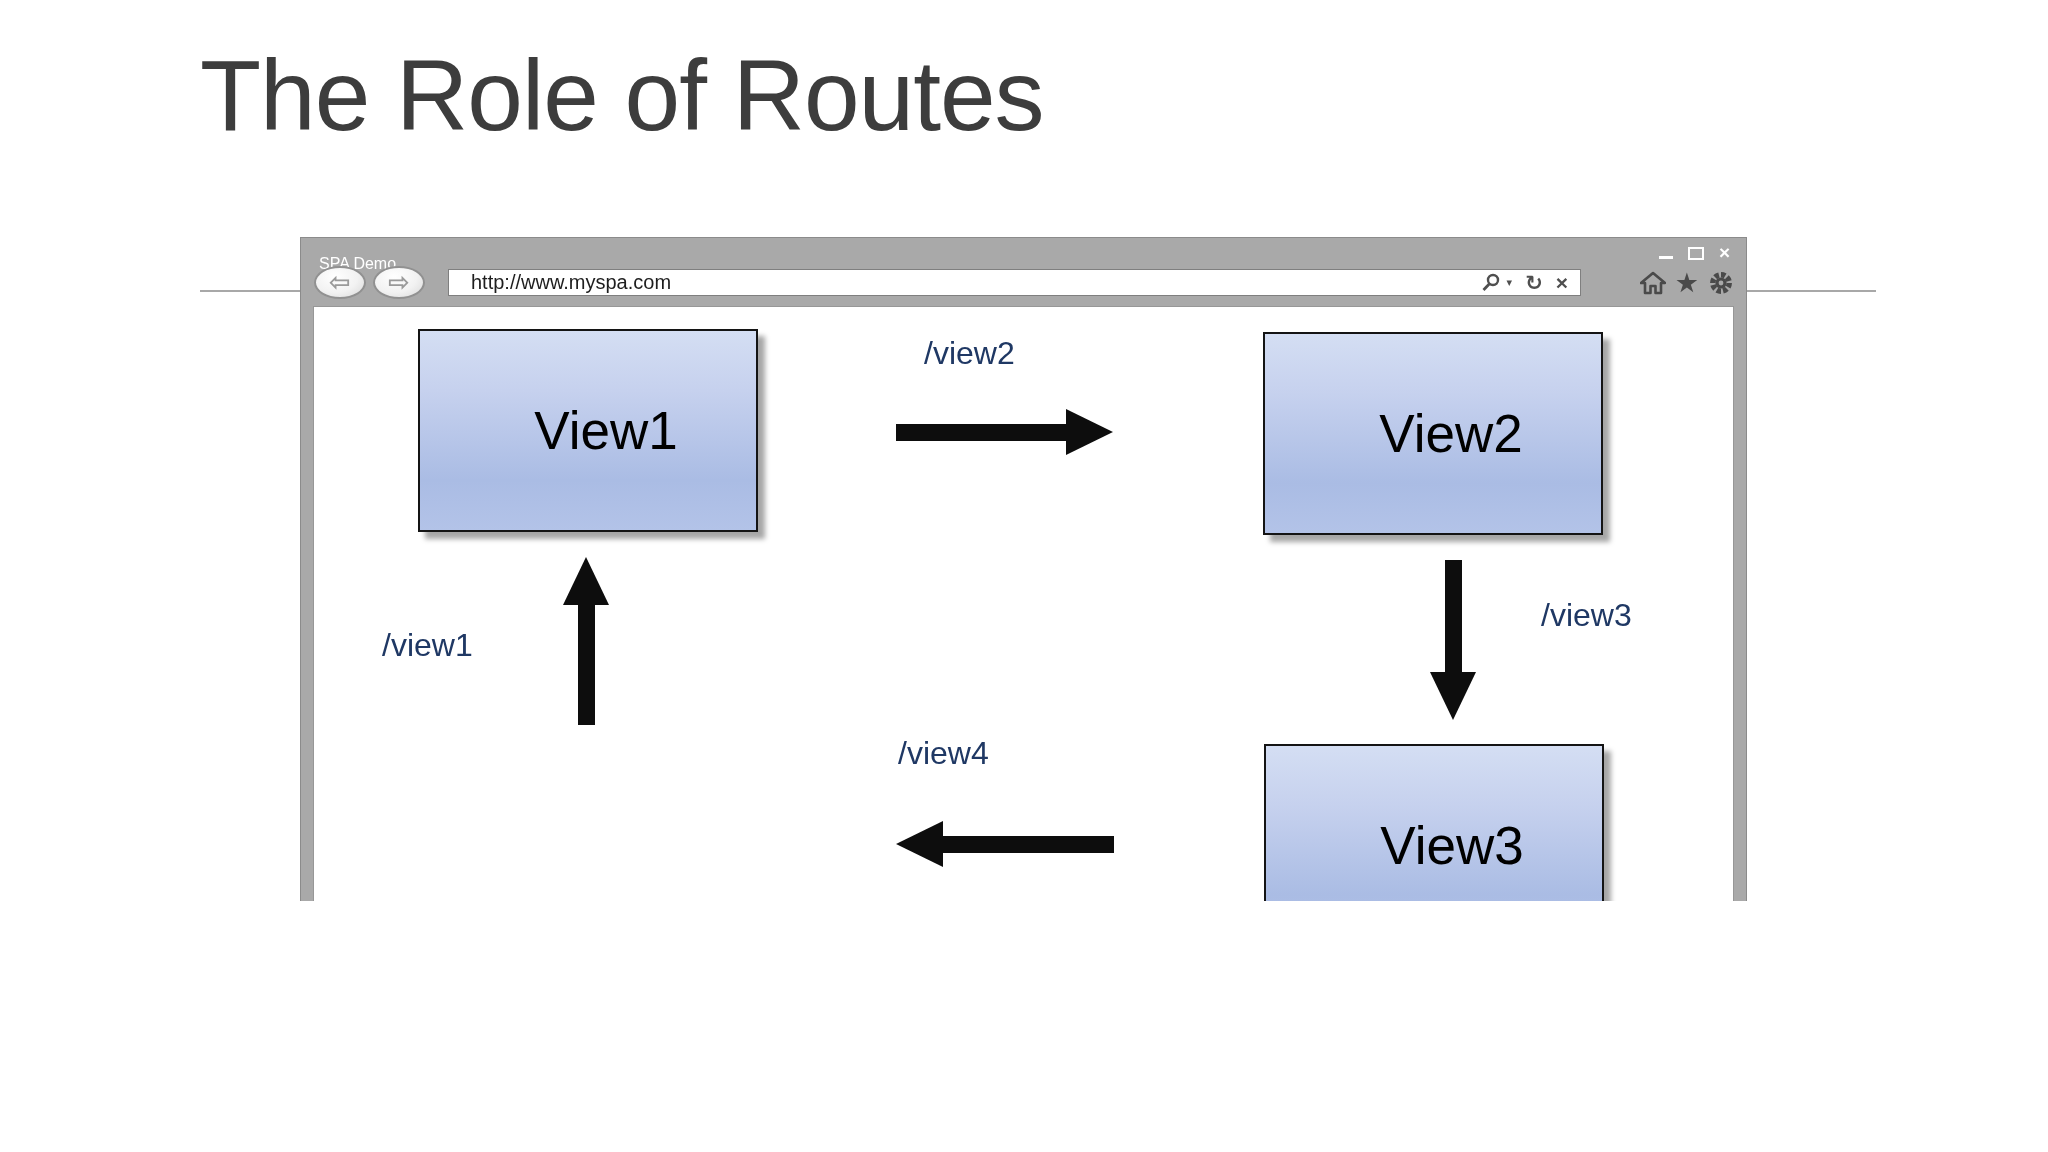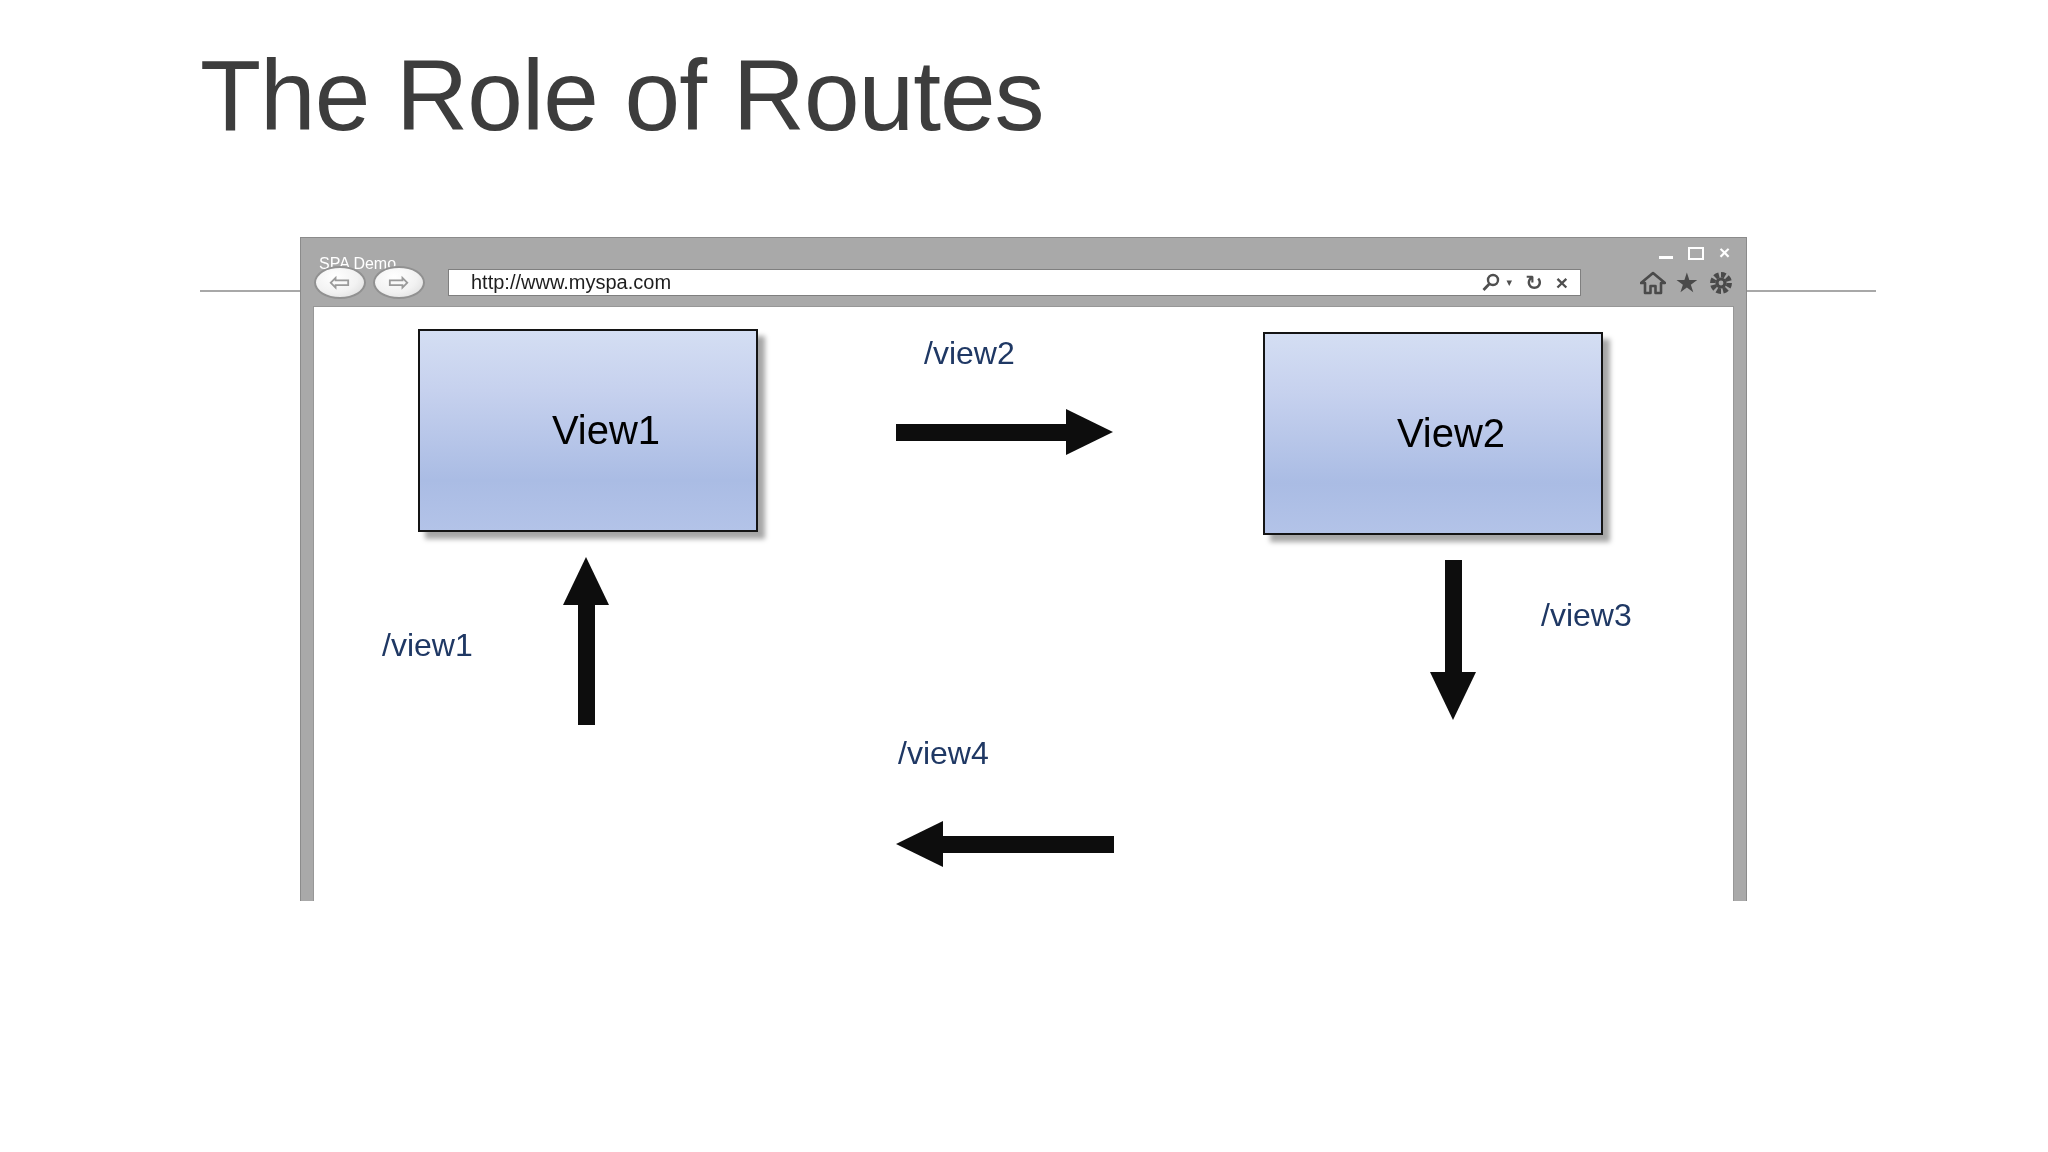--- a/index.html
+++ b/index.html
@@ -59,21 +59,21 @@
   }
 
   
   .node{
     position:absolute;width:340px;height:203px;
     background:linear-gradient(180deg,#d4def3 0%,#c6d1ee 30%,#aabce4 75%,#b3c3e8 100%);
     border:2px solid #141414;box-sizing:border-box;
     box-shadow:7px 7px 5px rgba(0,0,0,0.35);
     display:flex;align-items:center;justify-content:center;
   }
-  .node span{font-size:40px;color:#000000;margin-left:36px;}
+  .node span{font-size:53px;color:#000000;margin-left:36px;}
   #node-view1{left:104px;top:22px;}
   #node-view2{left:949px;top:25px;}
   #node-view3{left:950px;top:437px;}
   #node-view4{left:104px;top:437px;}
 
   
   .route-label{position:absolute;font-size:32px;color:#1F3864;white-space:nowrap;}
   #label-view2{left:610px;top:28px;}
   #label-view3{left:1227px;top:290px;}
   #label-view4{left:584px;top:428px;}
@@ -157,20 +157,23 @@
     </div>
 
     <div class="content">
 
       <div class="node" id="node-view1">
         <span>View1</span>
       </div>
       <div class="node" id="node-view2">
         <span>View2</span>
       </div>
+      <div class="node" id="node-view3">
+        <span>View3</span>
+      </div>
 
       <div class="route-label" id="label-view2">/view2</div>
       <div class="route-label" id="label-view3">/view3</div>
       <div class="route-label" id="label-view4">/view4</div>
       <div class="route-label" id="label-view1">/view1</div>
 
       <div class="shaft" id="arrow-right-shaft"></div>
       <div class="head" id="arrow-right-head"></div>
 
       <div class="shaft" id="arrow-down-shaft"></div>

